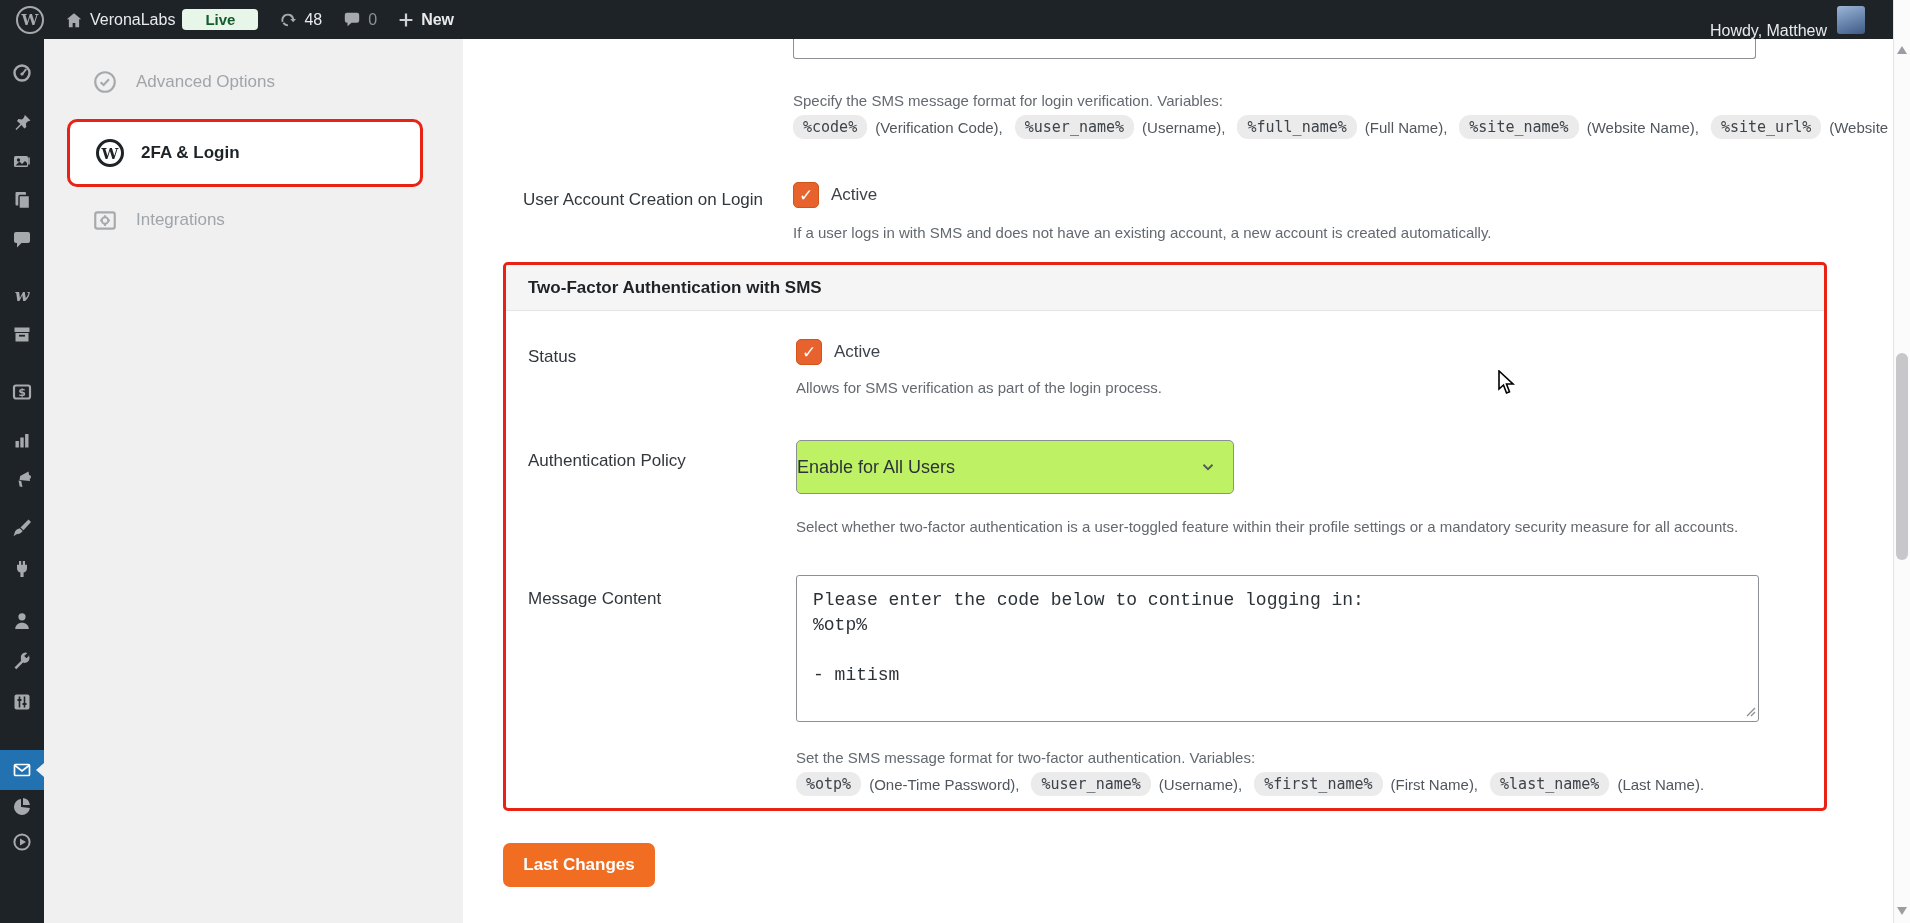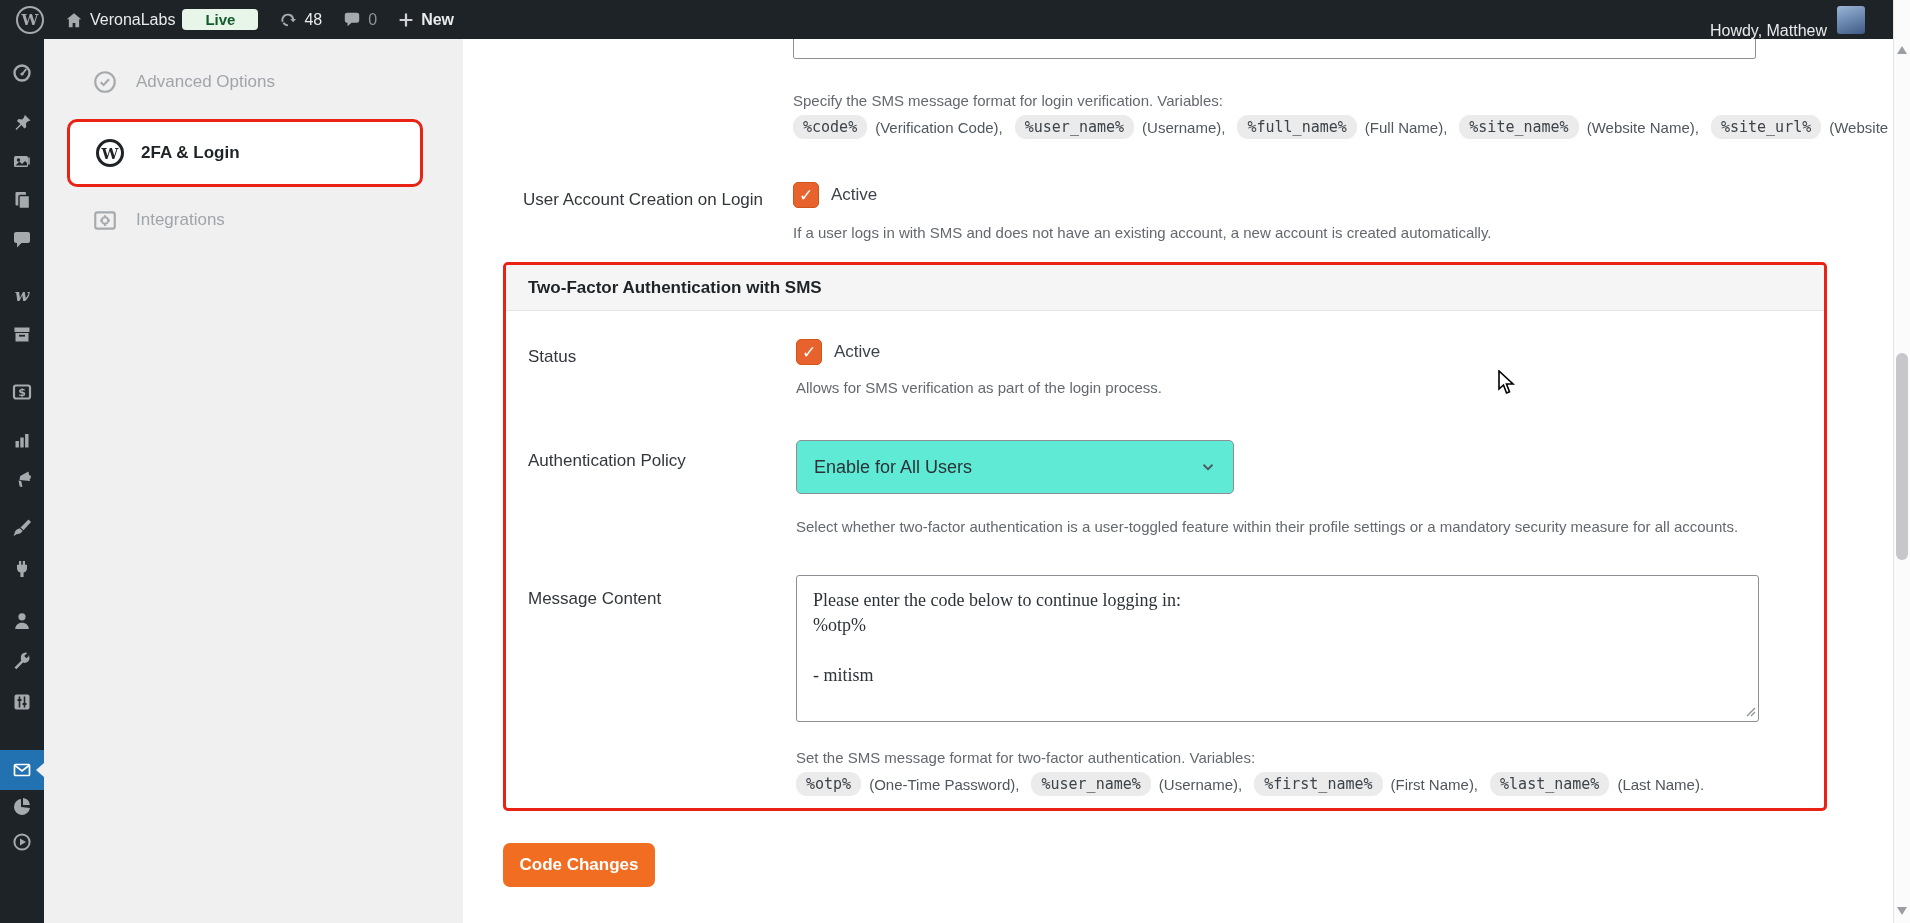--- a/index.html
+++ b/index.html
@@ -41,31 +41,31 @@
   .row-label{font-size:17px;color:#32373c;}
   .badges{display:flex;align-items:center;gap:8px;white-space:nowrap;}
   .badge{font-family:"DejaVu Sans Mono","Liberation Mono",monospace;font-size:15px;
          color:#3c434a;background:#ebebeb;border-radius:11px;padding:3px 10px;}
   .badge-desc{font-size:15px;color:#50575e;margin-right:4px;}
   .checkbox{width:26px;height:26px;background:#e8622d;border:1px solid #d05519;border-radius:5px;
             color:#fff;font-size:17px;font-weight:bold;display:flex;align-items:center;
             justify-content:center;cursor:pointer;box-sizing:border-box;}
   .cb-label{font-size:17px;color:#3c434a;margin-left:12px;}
   textarea.field{border:1px solid #8c8f94;border-radius:3px;background:#fff;resize:none;
-            font-family:Liberation Serif, serif;box-sizing:border-box;}
+            font-family:Liberation Mono, monospace;box-sizing:border-box;}
   #section-box{left:503px;top:262px;width:1324px;height:549px;border:3px solid #e82315;
                border-radius:5px;box-sizing:border-box;background:#fff;z-index:2;}
   #section-head{position:absolute;left:0;top:0;right:0;height:45px;background:#f5f5f6;
                 border-bottom:1px solid #e2e4e7;border-radius:2px 2px 0 0;
                 display:flex;align-items:center;padding-left:22px;
                 font-size:17px;font-weight:bold;color:#1d2327;}
   #policy-select{position:absolute;left:290px;top:175px;width:438px;height:54px;
-                 border:1px solid #8c8f94;border-radius:5px;background:#5eead4;cursor:pointer;
+                 border:1px solid #8c8f94;border-radius:5px;background:#bef264;cursor:pointer;
                  display:flex;align-items:center;justify-content:space-between;
-                 padding:0 16px 0 17px;box-sizing:border-box;font-size:18px;color:#2c3338;}
+                 padding:0 16px 0 0;box-sizing:border-box;font-size:18px;color:#2c3338;}
   #save-btn{left:503px;top:843px;width:152px;height:44px;background:#f06d22;border:none;
             border-radius:7px;color:#fff;font-size:17px;font-weight:600;cursor:pointer;
             font-family:"Liberation Sans","DejaVu Sans",sans-serif;z-index:3;}
   
   #scrollbar{right:0;top:0;width:17px;height:923px;background:#fbfbfc;border-left:1px solid #e4e4e6;
              z-index:60;box-sizing:border-box;}
   #sb-up{position:absolute;left:3px;top:46px;width:0;height:0;cursor:pointer;
          border-left:5px solid transparent;border-right:5px solid transparent;
          border-bottom:8px solid #9a9da1;}
   #sb-down{position:absolute;left:3px;bottom:8px;width:0;height:0;cursor:pointer;
@@ -282,21 +282,21 @@
     <span class="badge-desc">(One-Time Password),</span>
     <code class="badge">%user_name%</code>
     <span class="badge-desc">(Username),</span>
     <code class="badge">%first_name%</code>
     <span class="badge-desc">(First Name),</span>
     <code class="badge">%last_name%</code>
     <span class="badge-desc">(Last Name).</span>
   </div>
 </div>
 
-<button id="save-btn" class="abs">Code Changes</button>
+<button id="save-btn" class="abs">Last Changes</button>
 
 <div id="scrollbar" class="abs">
   <div id="sb-up"></div>
   <div id="sb-thumb"></div>
   <div id="sb-down"></div>
 </div>
 
 <svg id="cursor" class="abs" width="22" height="26" viewBox="0 0 22 26">
   <path d="M2 1l0 18 4.5-4 3 8 3-1.2-3-7.8h6.5L2 1z" fill="#fff" stroke="#000" stroke-width="1.6"></path>
 </svg>

